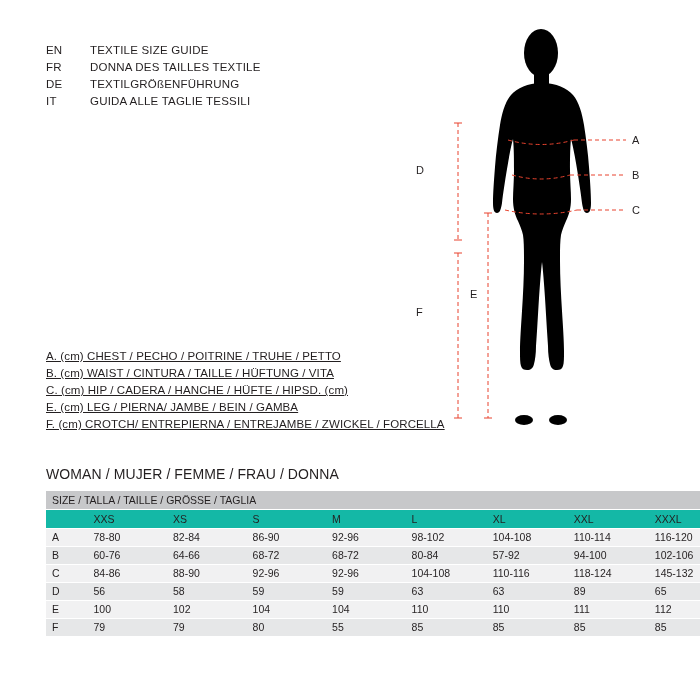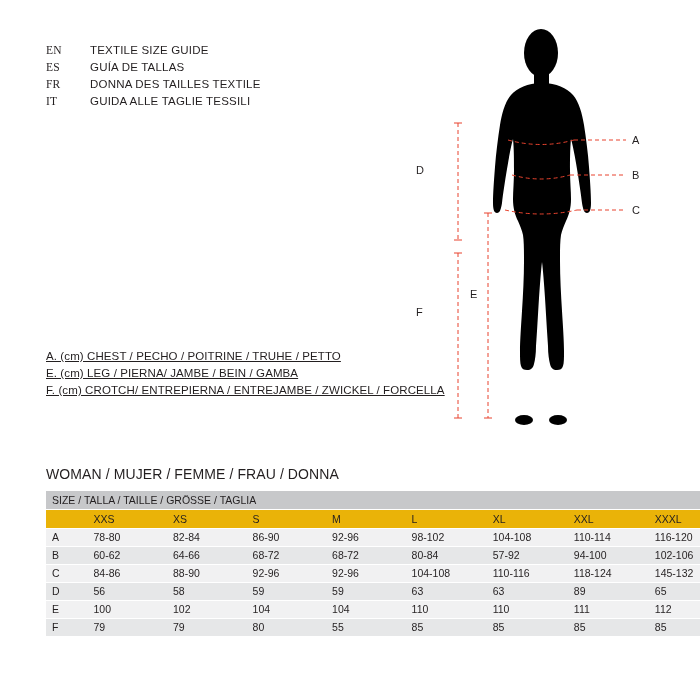--- a/index.html
+++ b/index.html
@@ -33,21 +33,20 @@
   }
   .lang-row {
     display: flex;
     align-items: baseline;
     height: 17px;
   }
   .lang-code {
     width: 44px;
     flex: 0 0 44px;
     color: #231f20;
-    font-family: Liberation Serif, serif;
   }
   .lang-text {
     color: #231f20;
   }
 
   
   .legend-block {
     position: absolute;
     left: 46px;
     top: 350px;
@@ -98,21 +97,21 @@
     white-space: nowrap;
   }
   .size-table .title-row td {
     background: #c7c8ca;
     font-size: 10.5px;
     padding-left: 6px;
     height: 18px;
     line-height: 18px;
   }
   .size-table .head-row td {
-    background: #eab308;
+    background: #14b8a6;
     padding-left: 6px;
     height: 18px;
     line-height: 18px;
     margin-top: 28px;
   }
   .size-table tbody tr td {
     padding-left: 6px;
     border-bottom: 1px solid #ffffff;
   }
   .row-a td { background: #f1f1f2; }
@@ -129,35 +128,37 @@
 <body>
 
 <div class="page">
 
   <div class="lang-block">
     <div class="lang-row">
       <span class="lang-code">EN</span>
       <span class="lang-text">TEXTILE SIZE GUIDE</span>
     </div>
     <div class="lang-row">
-      <span class="lang-code">ES</span>
-      <span class="lang-text">GUÍA DE TALLAS</span>
+      <span class="lang-code">FR</span>
+      <span class="lang-text">DONNA DES TAILLES TEXTILE</span>
     </div>
     <div class="lang-row">
-      <span class="lang-code">FR</span>
-      <span class="lang-text">DONNA DES TAILLES TEXTILE</span>
+      <span class="lang-code">DE</span>
+      <span class="lang-text">TEXTILGRÖßENFÜHRUNG</span>
     </div>
     <div class="lang-row">
       <span class="lang-code">IT</span>
       <span class="lang-text">GUIDA ALLE TAGLIE TESSILI</span>
     </div>
   </div>
 
   <div class="legend-block">
     <div class="legend-row">A. (cm) CHEST / PECHO / POITRINE / TRUHE / PETTO</div>
+    <div class="legend-row">B. (cm) WAIST / CINTURA / TAILLE / HÜFTUNG / VITA</div>
+    <div class="legend-row">C. (cm) HIP / CADERA / HANCHE / HÜFTE / HIPSD. (cm)</div>
     <div class="legend-row">E. (cm) LEG / PIERNA/ JAMBE / BEIN / GAMBA</div>
     <div class="legend-row">F. (cm) CROTCH/ ENTREPIERNA / ENTREJAMBE / ZWICKEL / FORCELLA</div>
   </div>
 
   <div class="woman-label">WOMAN / MUJER / FEMME / FRAU / DONNA</div>
 
   <div class="figure-wrap">
     <svg width="280" height="420" viewBox="0 0 280 420" xmlns="http://www.w3.org/2000/svg">
 
       <g fill="#000000">
@@ -269,21 +270,21 @@
         <td>82-84</td>
         <td>86-90</td>
         <td>92-96</td>
         <td>98-102</td>
         <td>104-108</td>
         <td>110-114</td>
         <td>116-120</td>
       </tr>
       <tr class="row-b">
         <td>B</td>
-        <td>60-62</td>
+        <td>60-76</td>
         <td>64-66</td>
         <td>68-72</td>
         <td>68-72</td>
         <td>80-84</td>
         <td>57-92</td>
         <td>94-100</td>
         <td>102-106</td>
       </tr>
       <tr class="row-c">
         <td>C</td>

